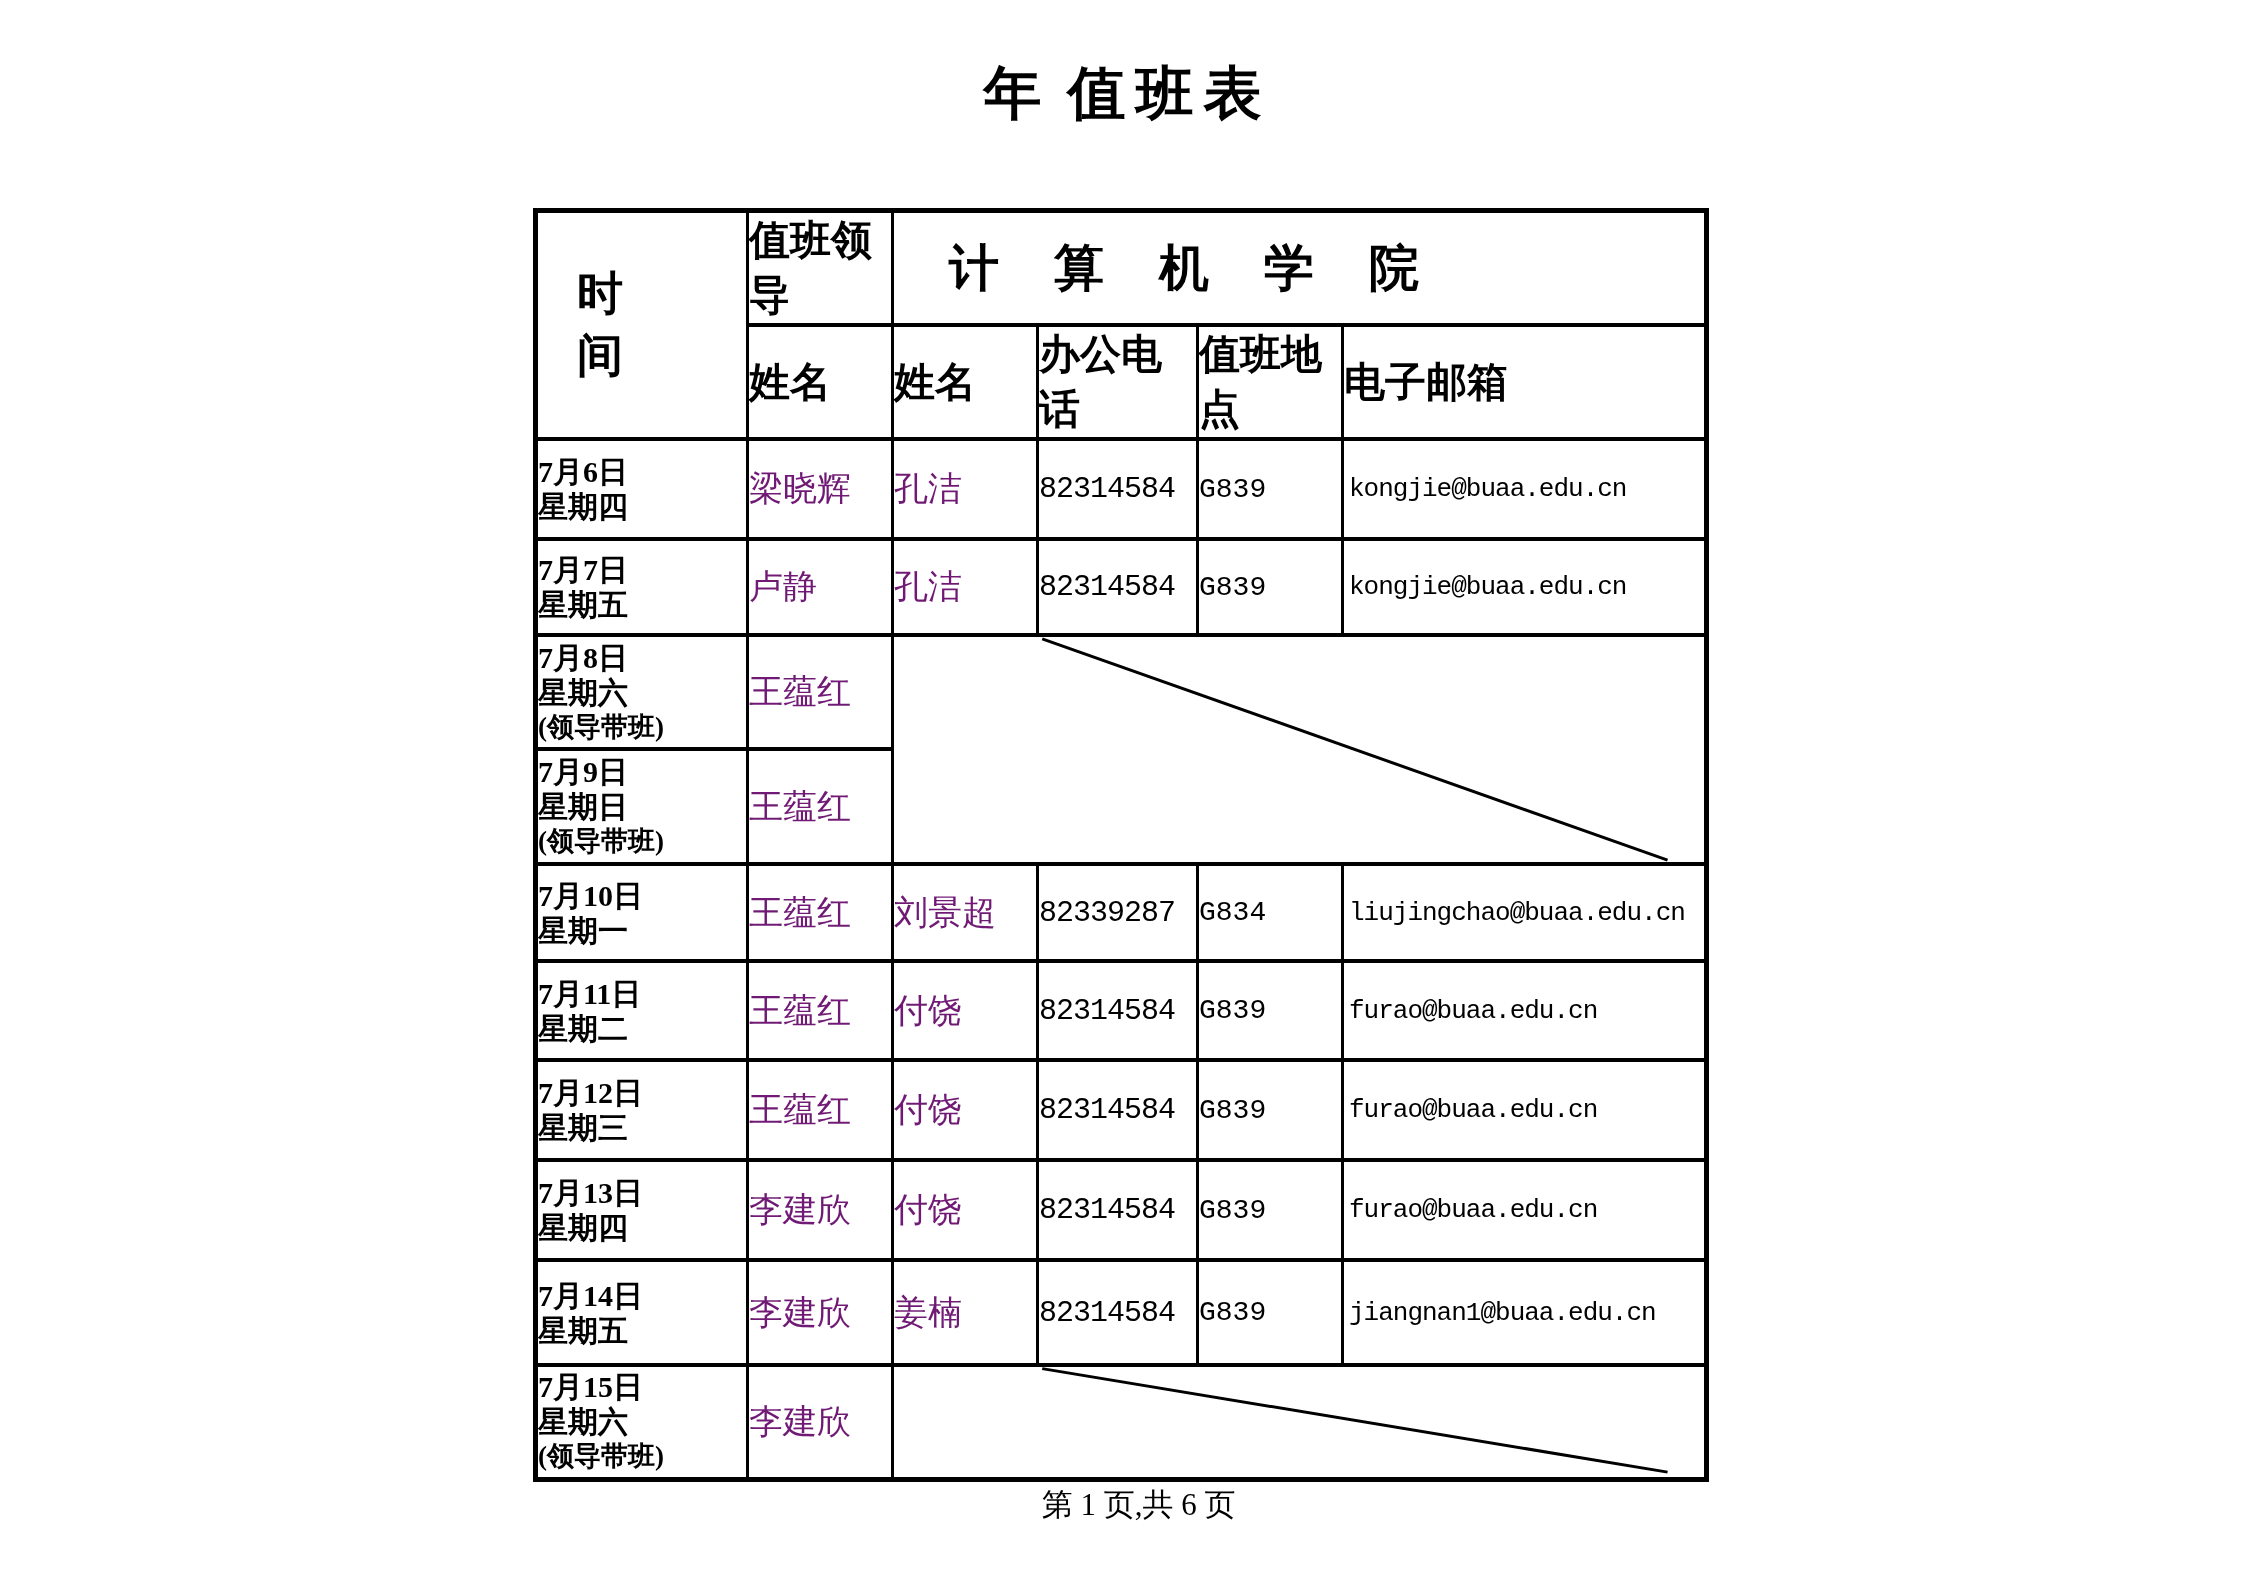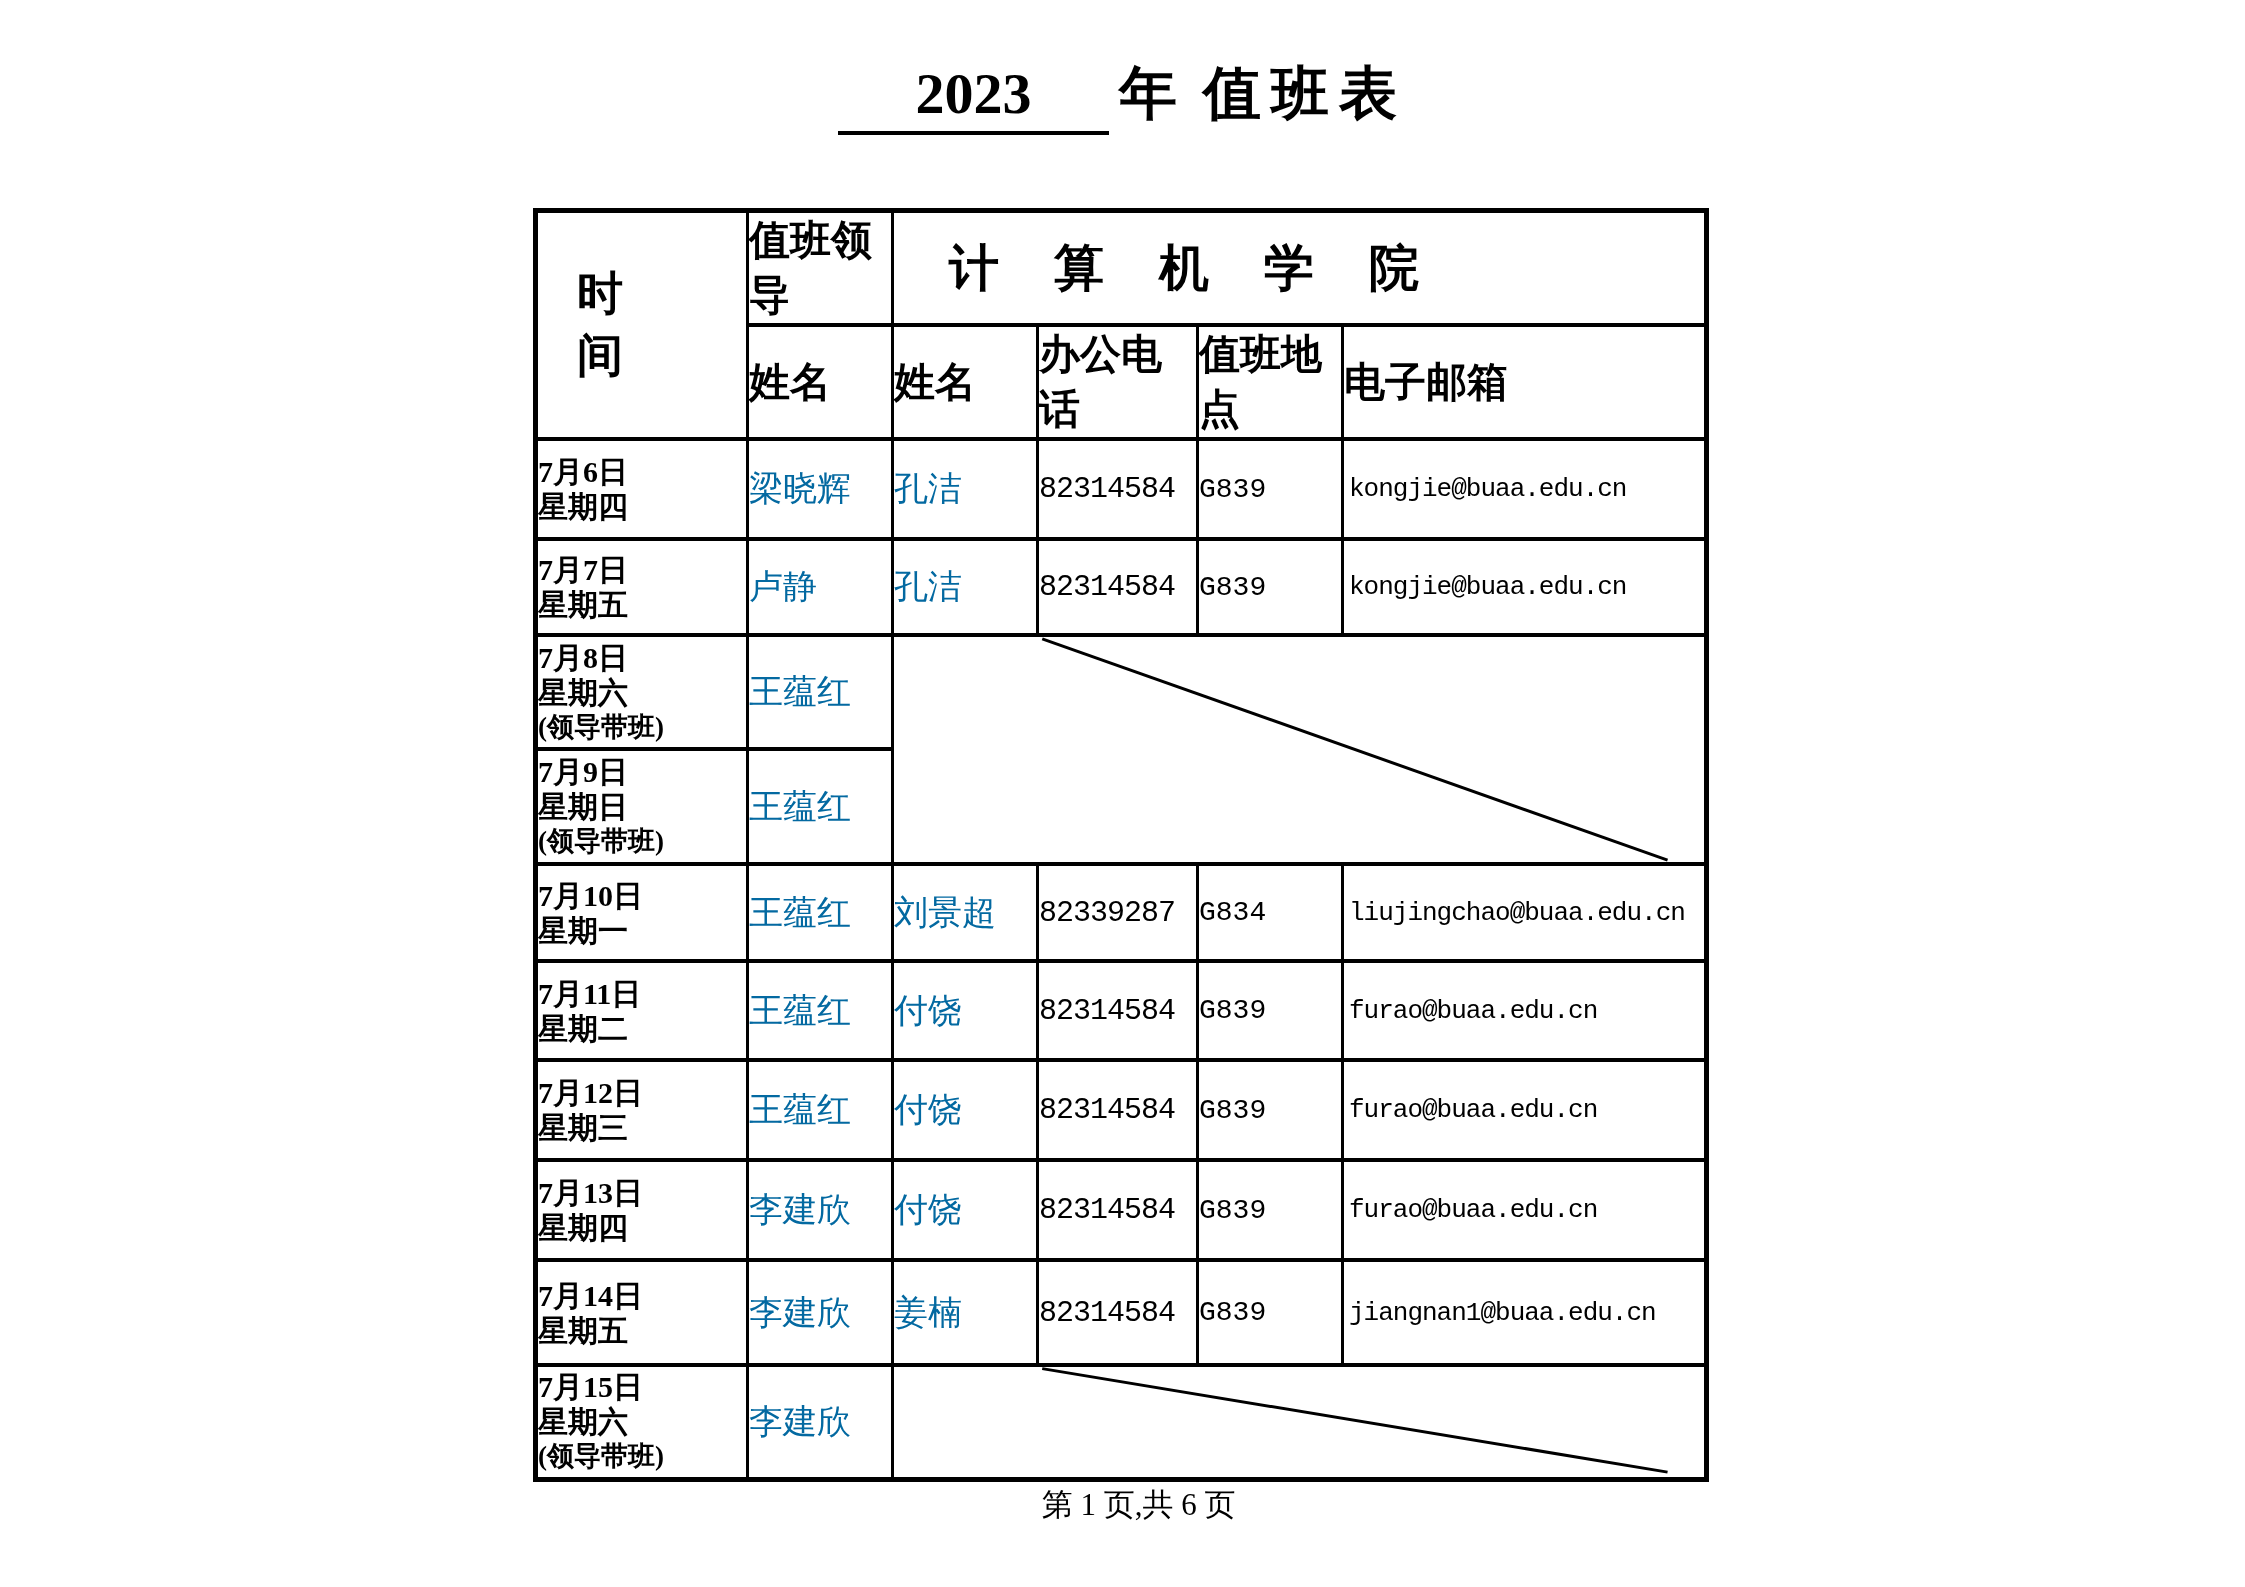--- a/index.html
+++ b/index.html
@@ -80,21 +80,21 @@
 
   .cell-date {
     font-family: "Liberation Serif", serif;
     font-weight: bold;
     font-size: 30px;
     line-height: 35px;
   }
   .date-note { font-size: 27px; }
   .cell-leader, .cell-name {
     font-size: 34px;
-    color: #0369a1;
+    color: #701a75;
     font-weight: normal;
   }
   .cell-phone { font-family: "Liberation Mono", monospace; font-size: 30px; letter-spacing: -1px; }
   .cell-loc   { font-family: "Liberation Mono", monospace; font-size: 28px; }
   .cell-email {
     font-family: "Liberation Mono", monospace;
     font-size: 26px;
     letter-spacing: -1px;
     text-align: left;
     padding-left: 5px !important;
@@ -117,21 +117,20 @@
     font-size: 31px;
     font-family: "Liberation Serif", serif;
   }
 </style>
 </head>
 <body>
 
 <div class="page">
 
   <div class="title">
-    <span class="blank blank-year"><span>2023</span></span>
     <span class="word-year">年</span>
     <span class="word-suffix">值班表</span>
   </div>
 
 
   <table class="roster">
     <colgroup>
       <col style="width:212px">
       <col style="width:145px">
       <col style="width:145px">

